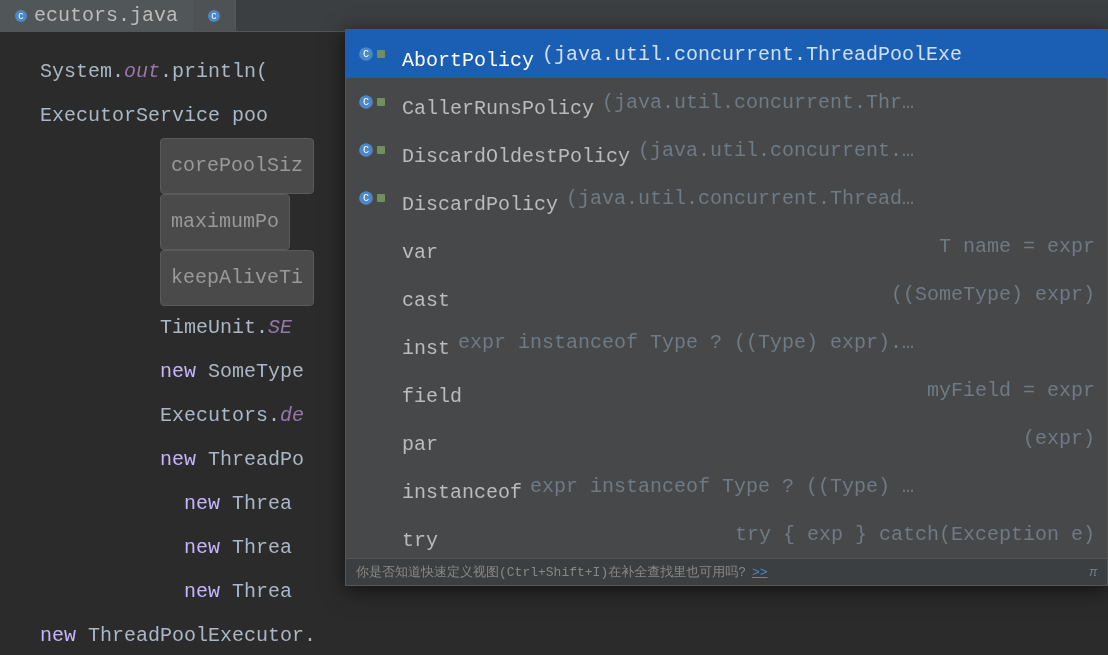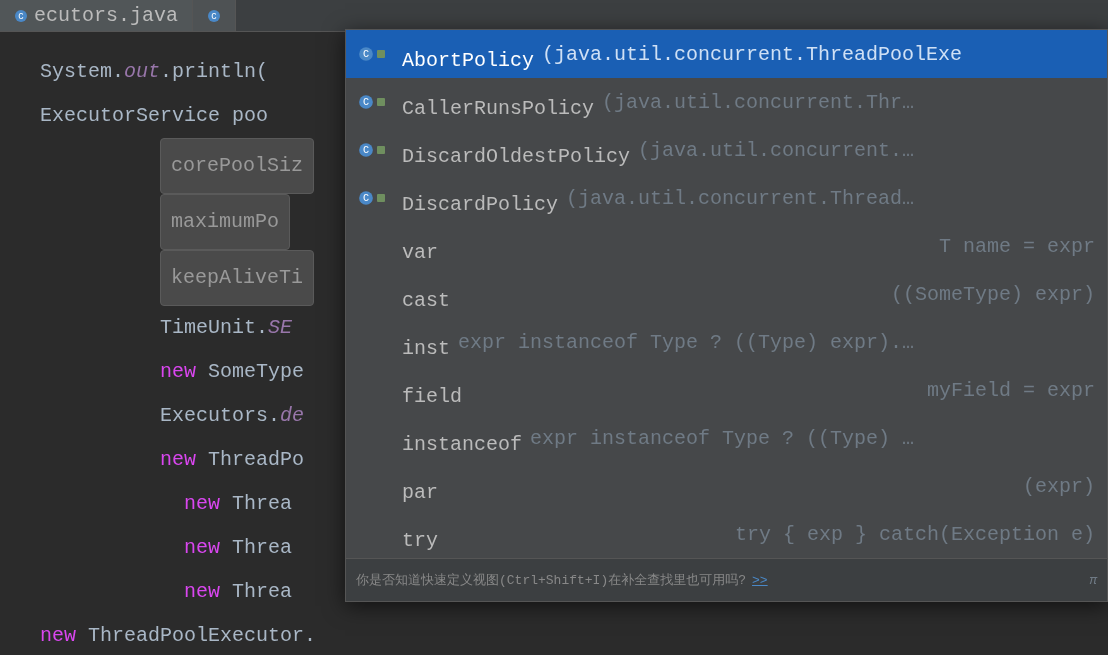--- a/index.html
+++ b/index.html
@@ -35,21 +35,21 @@
   display: inline-flex;
   align-items: center;
   justify-content: center;
 }
 .editor {
   position: relative;
   padding: 18px 0 0 40px;
   line-height: 44px;
 }
 .line { white-space: pre; }
-.kw { color: #d946ef; }
+.kw { color: #c4b5fd; }
 .italic-field { color: #9876aa; font-style: italic; }
 .param-hint {
   display: inline-block;
   background: #4a4a4a;
   border: 1px solid #5a5a5a;
   border-radius: 4px;
   padding: 5px 10px;
   color: #999;
   font-style: normal;
   margin-left: 120px;
@@ -82,21 +82,21 @@
 .popup-row .name { flex: 0 0 auto; margin-top: 12px; }
 .popup-row .tail { flex: 1; text-align: left; color: #6f7a85; overflow: hidden; white-space: nowrap; }
 .popup-row.selected .tail { color: #cfe0f5; }
 .popup-row .hint { color: #6f7a85; margin-left: auto; white-space: nowrap; }
 .popup-footer {
   display: flex;
   align-items: center;
   background: #3c3f41;
   font-size: 13px;
   color: #888;
-  padding: 12px 10px;
+  padding: 4px 10px;
   border-top: 1px solid #555;
   text-align: right;
 }
 .popup-footer a { color: #4a88c7; margin-left: 6px; text-decoration: underline; }
 .pi { color: #6f7a85; margin-left: auto; font-style: italic; }
 .class-icon-svg { width:14px; height:14px; }
 </style>
 </head>
 <body>
 
@@ -205,27 +205,27 @@
         <span class="name">inst</span>
         <span class="tail"> expr instanceof Type ? ((Type) expr).…</span>
       </div>
       <div class="popup-row">
         <span class="icon"></span>
         <span class="name">field</span>
         <span class="hint">myField = expr</span>
       </div>
       <div class="popup-row">
         <span class="icon"></span>
+        <span class="name">par</span>
+        <span class="hint">(expr)</span>
+      </div>
+      <div class="popup-row">
+        <span class="icon"></span>
         <span class="name">instanceof</span>
         <span class="tail"> expr instanceof Type ? ((Type) …</span>
-      </div>
-      <div class="popup-row">
-        <span class="icon"></span>
-        <span class="name">par</span>
-        <span class="hint">(expr)</span>
       </div>
       <div class="popup-row">
         <span class="icon"></span>
         <span class="name">try</span>
         <span class="hint">try { exp } catch(Exception e)</span>
       </div>
     </div>
   <div class="popup-footer">
     <span>你是否知道快速定义视图(Ctrl+Shift+I)在补全查找里也可用吗?</span>
     <a href="#">&gt;&gt;</a>

